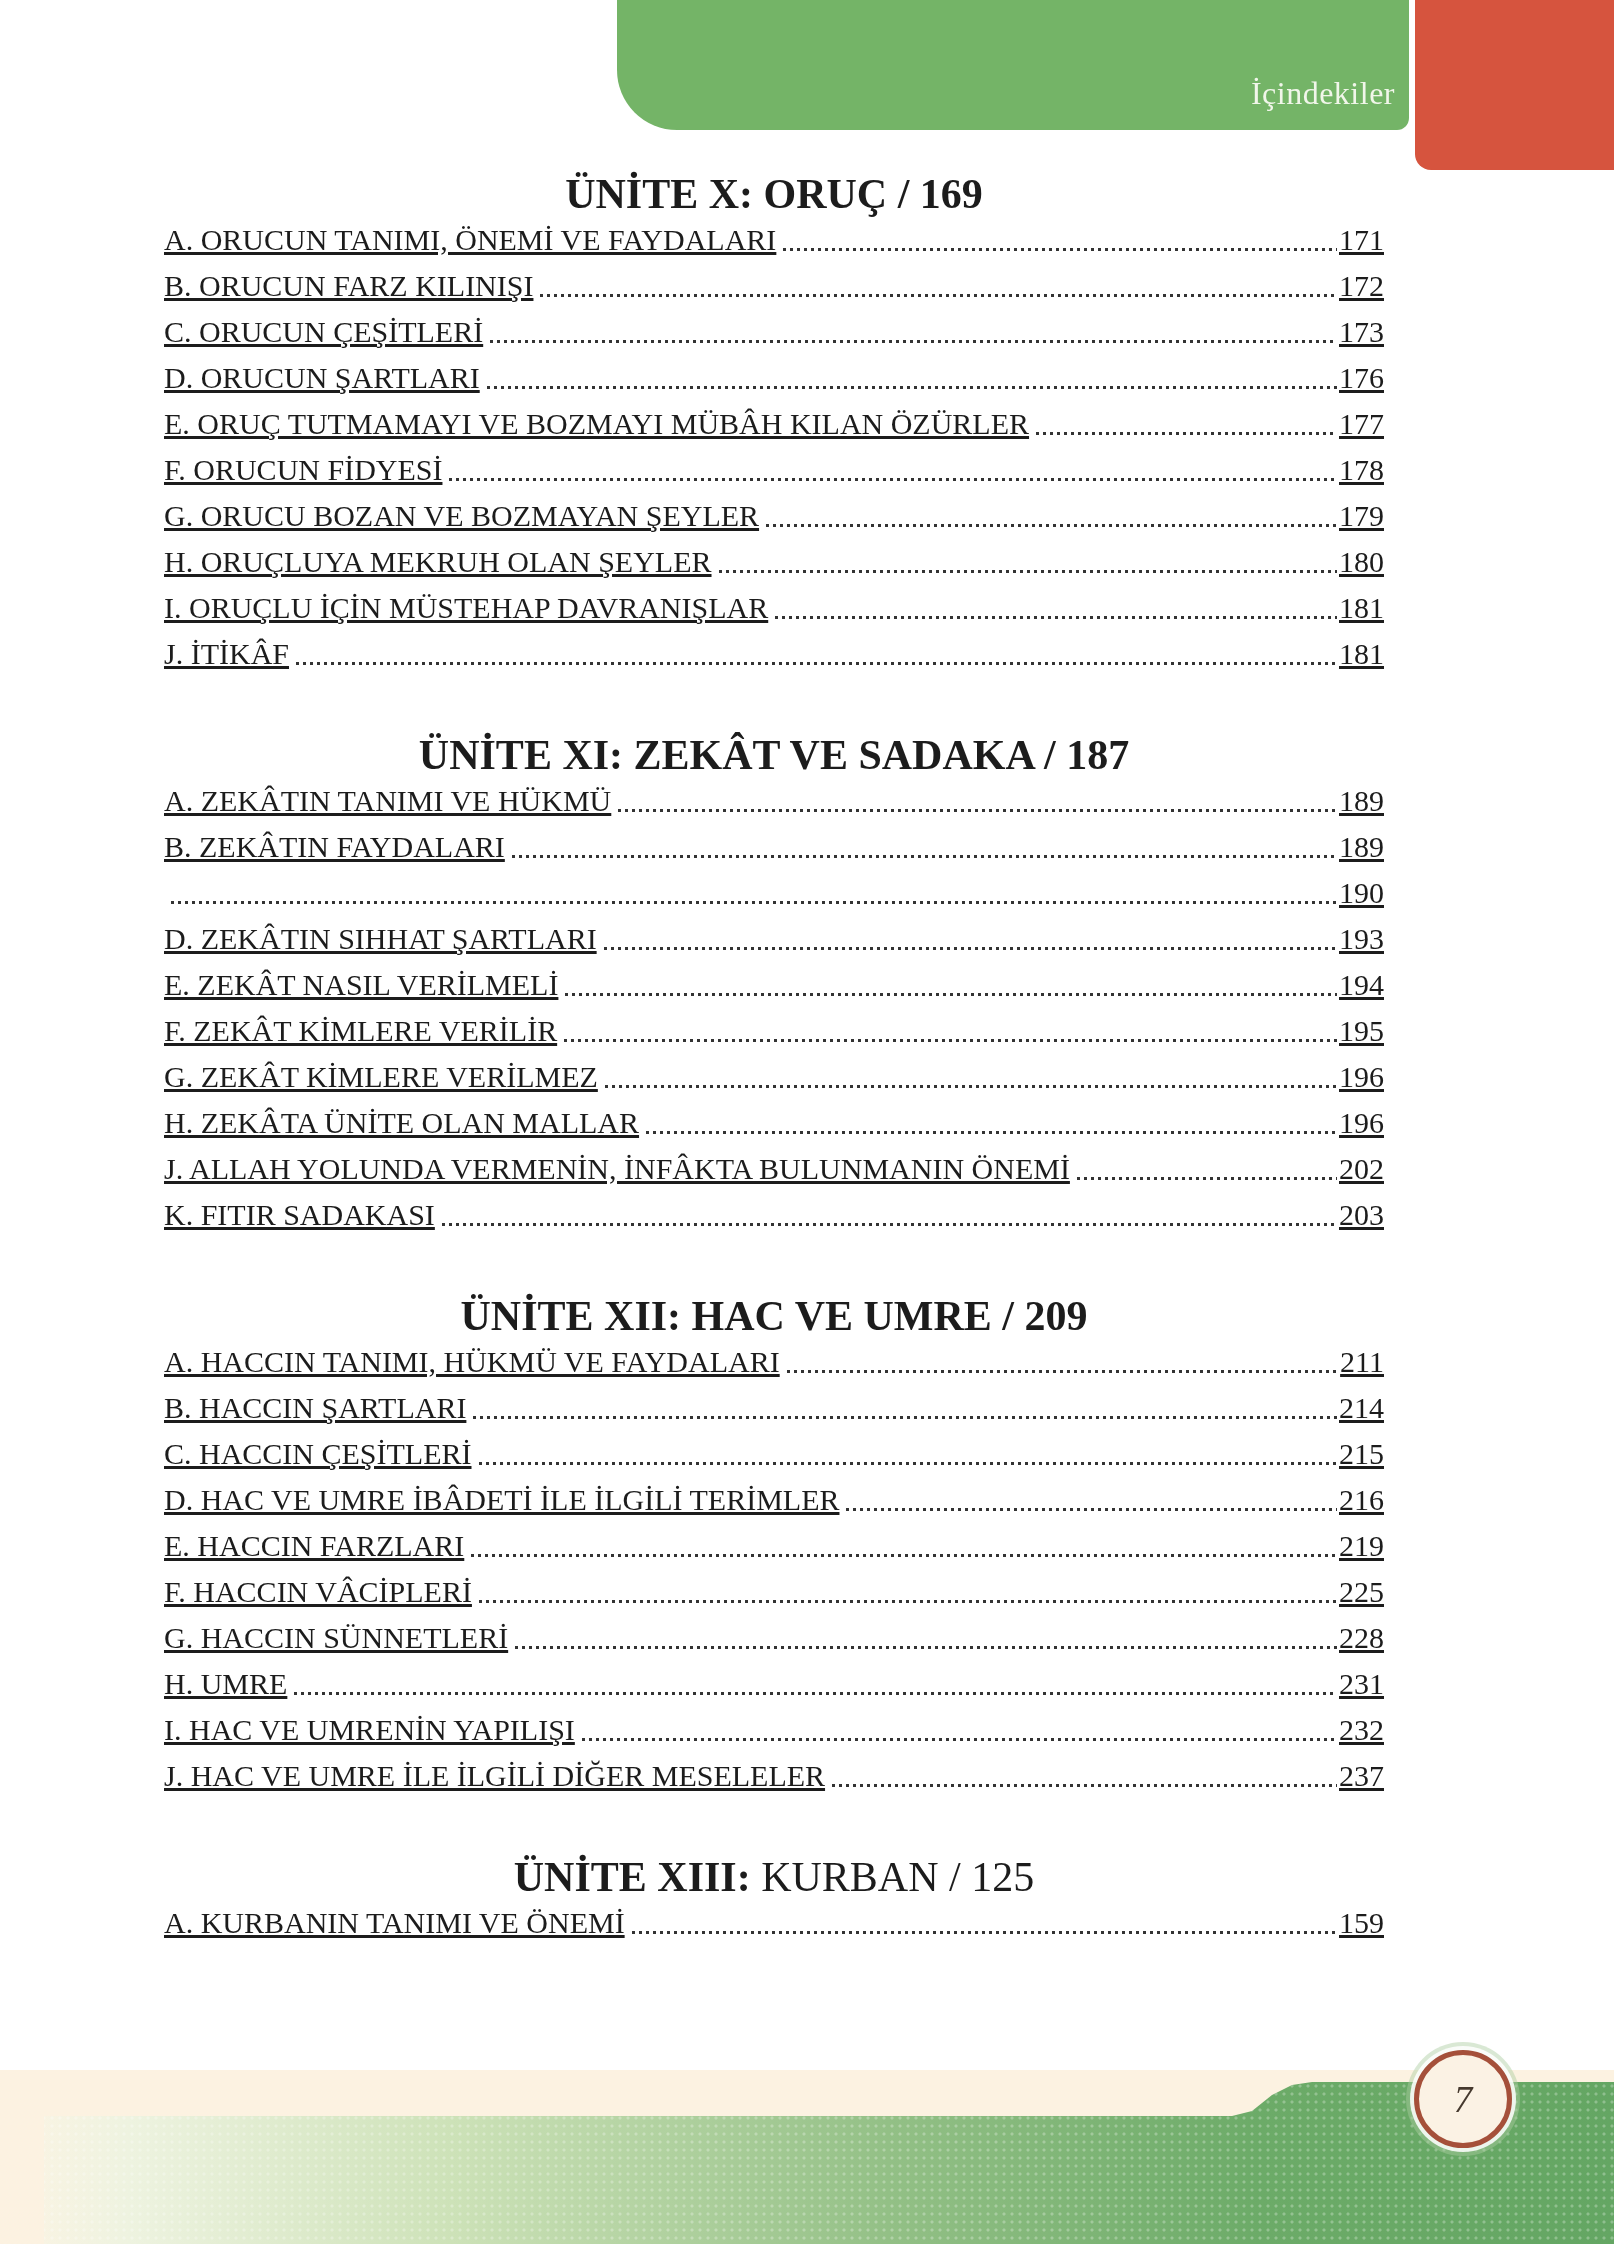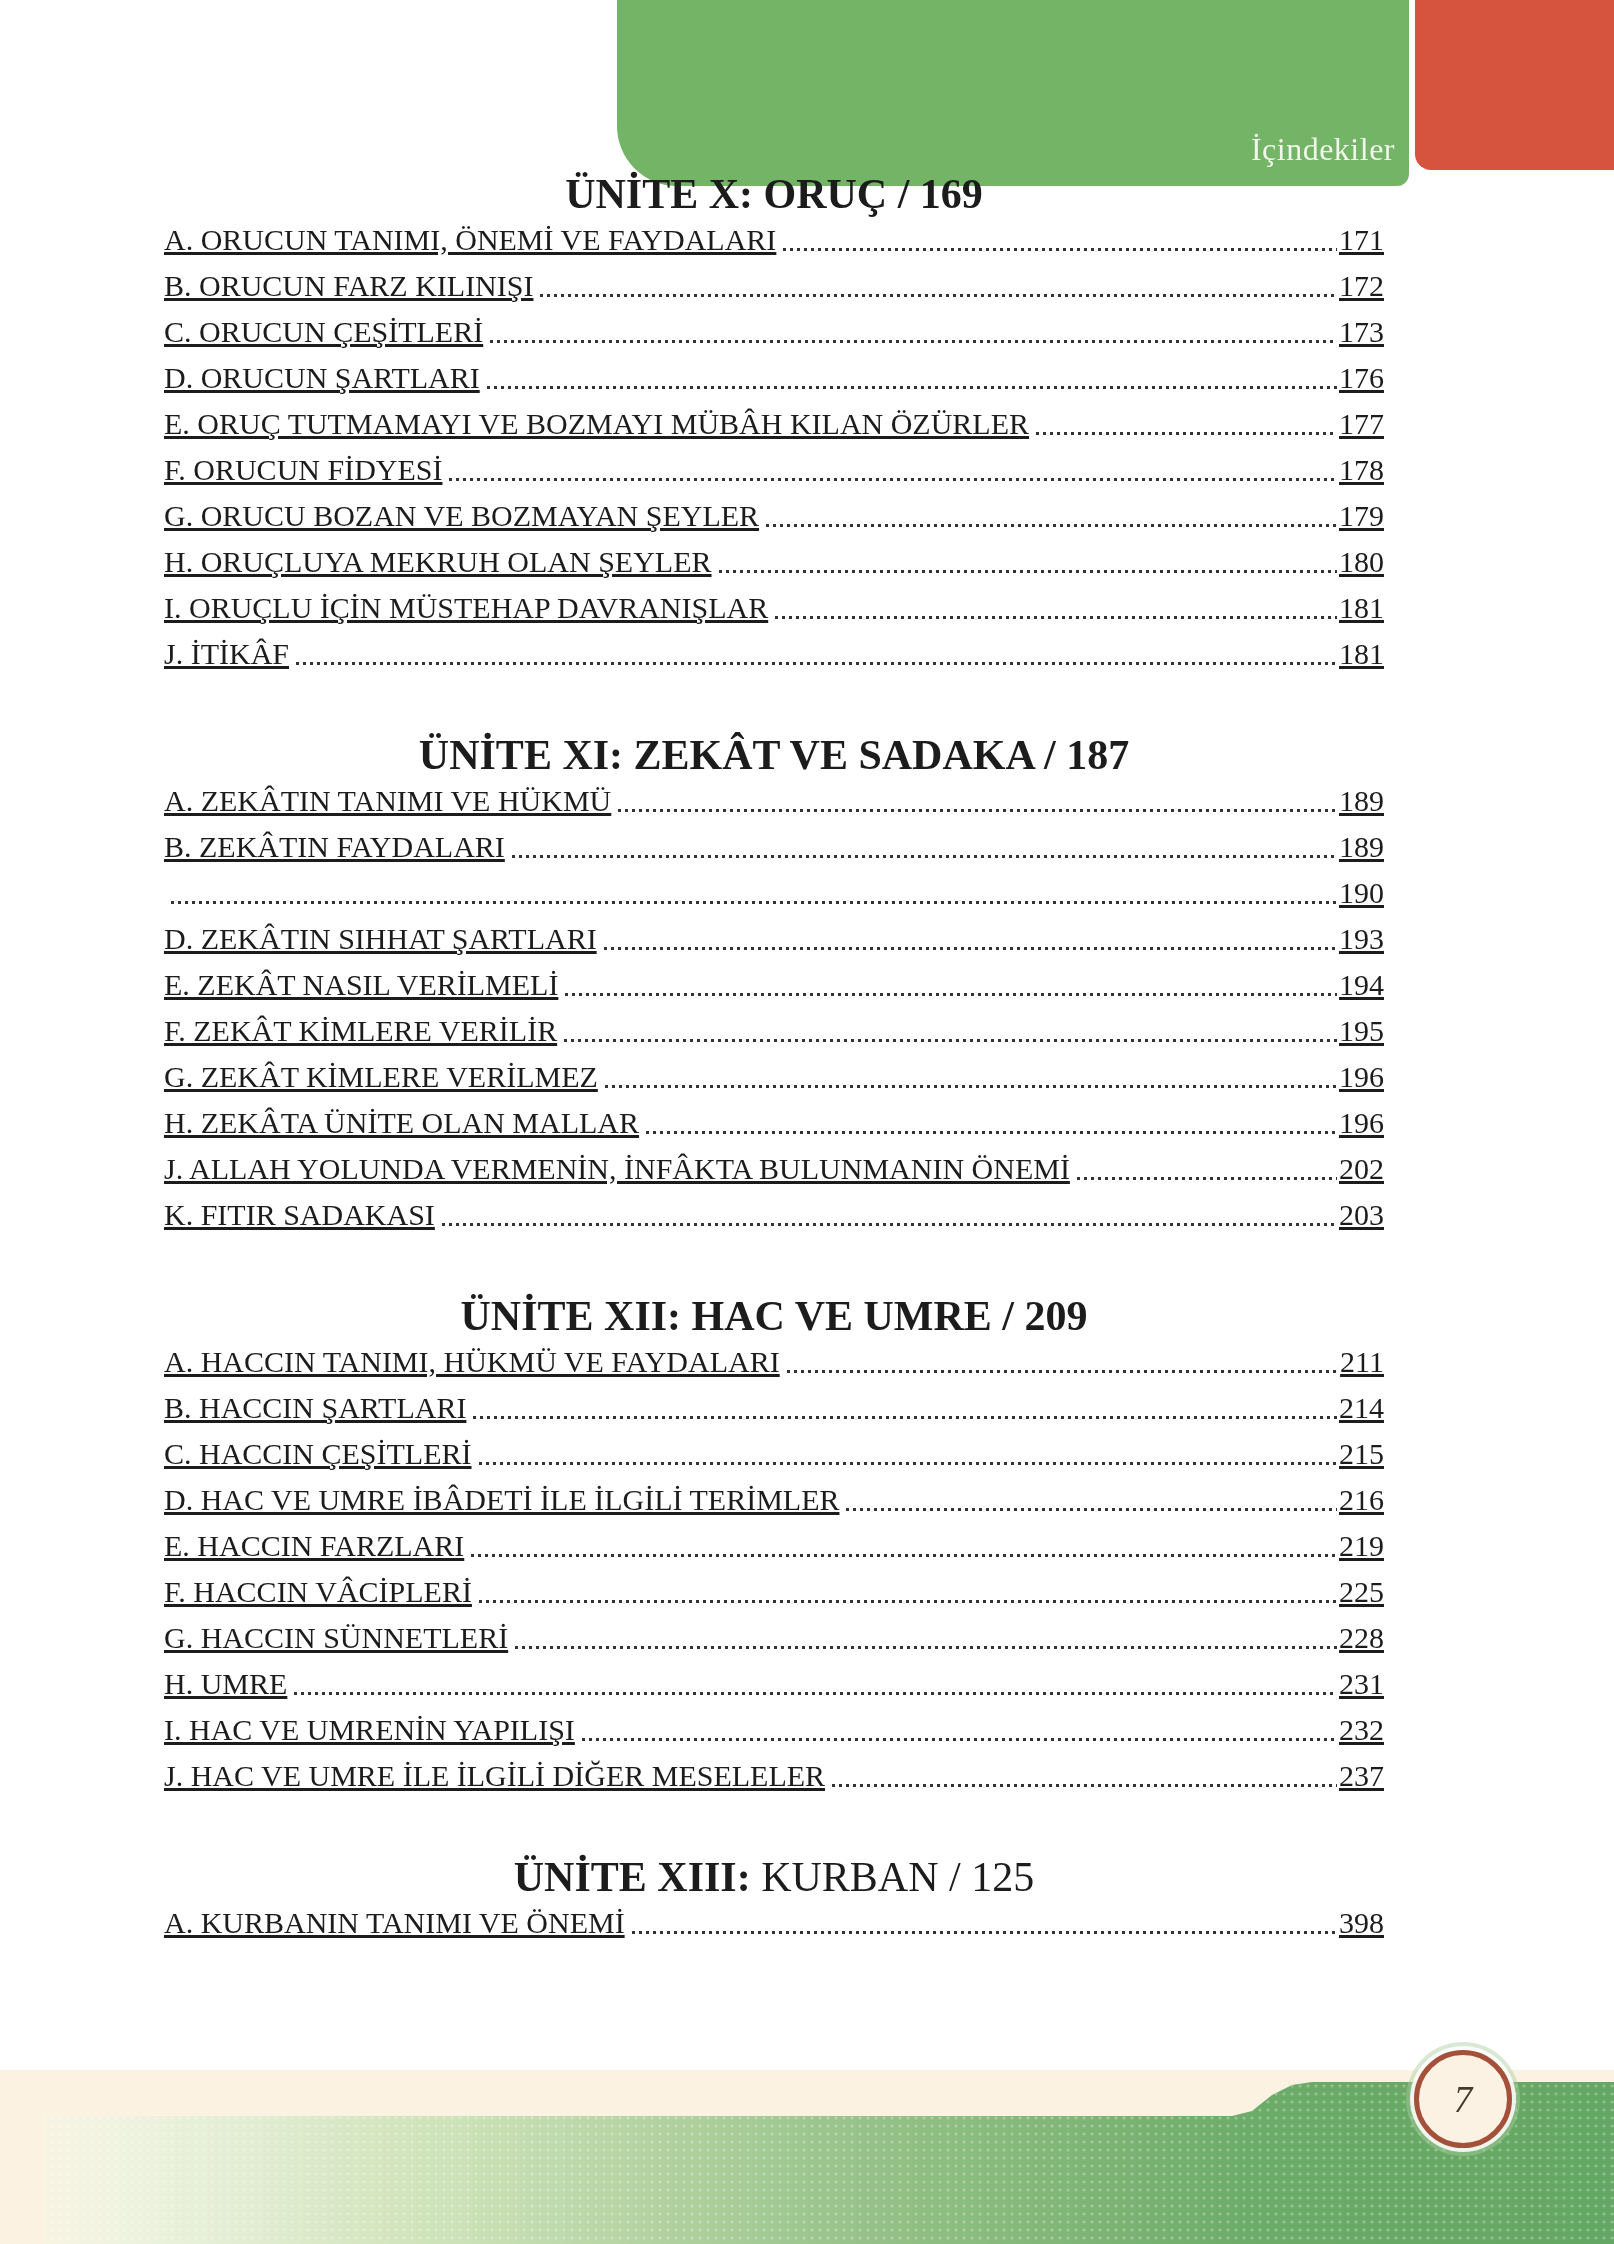--- a/index.html
+++ b/index.html
@@ -2,21 +2,21 @@
 <html style="--header-green: #74b467; --header-red: #d6543e; --cream-band: #fcf2e1; --footer-green: #64a663; --circle-ring: #a5503a; --text: #1c1c1c;"><head>
 <meta charset="utf-8">
 <style>
   html,body{margin:0;padding:0;background:#ffffff;}
   .page{
     position:relative;width:1614px;height:2244px;background:#ffffff;overflow:hidden;
     font-family:"Liberation Serif","DejaVu Serif",serif;color:var(--text,#1c1c1c);
   }
   
   .header-green{
-    position:absolute;left:617px;top:0;width:792px;height:186px;
+    position:absolute;left:617px;top:0;width:792px;height:130px;
     background:var(--header-green,#74b467);
     border-radius:0 0 12px 60px;
   }
   .header-label{
     position:absolute;right:14px;bottom:18px;
     font-size:32px;color:#f1f6ea;letter-spacing:.5px;
   }
   .header-red{
     position:absolute;left:1415px;top:0;width:199px;height:170px;
     background:var(--header-red,#d6543e);
@@ -225,21 +225,21 @@
           <span class="entry-label">J. HAC VE UMRE İLE İLGİLİ DİĞER MESELELER</span>
           <span class="dot-leader"></span>
           <span class="entry-page">237</span>
         </div>
       </section>
       <section class="toc-section">
         <h2 class="section-title"><span class="title-bold">ÜNİTE XIII:</span><span class="title-regular"> KURBAN / 125</span></h2>
         <div class="toc-entry">
           <span class="entry-label">A. KURBANIN TANIMI VE ÖNEMİ</span>
           <span class="dot-leader"></span>
-          <span class="entry-page">398</span>
+          <span class="entry-page">159</span>
         </div>
       </section>
     </main>
 
   <div class="footer-cream"></div>
   <div class="footer-green"></div>
   <div class="page-circle">
     <span>7</span>
   </div>
 

